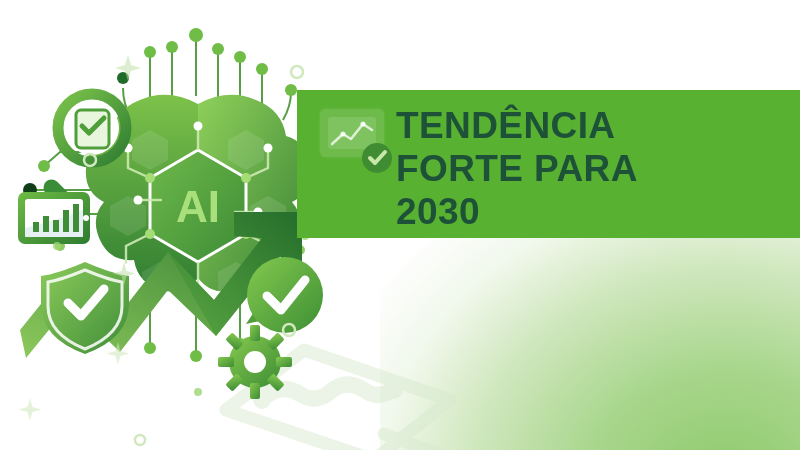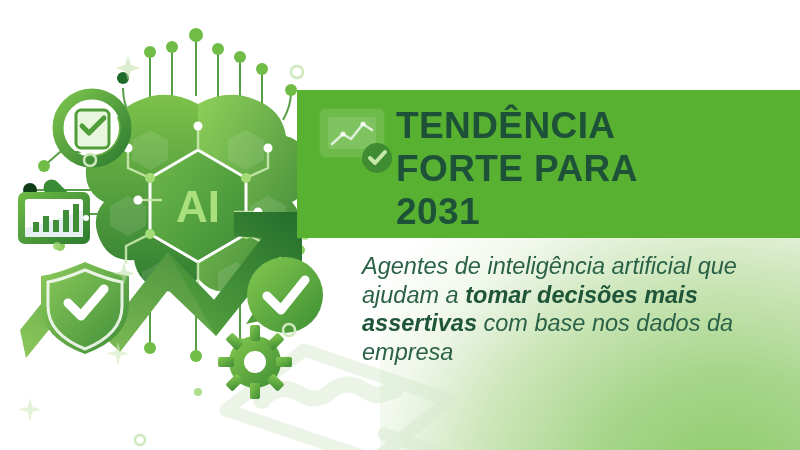--- a/index.html
+++ b/index.html
@@ -304,17 +304,16 @@
       <path d="M15 38 L26 28 L34 33 L46 18 L55 24" stroke="#ffffff" stroke-opacity=".75" stroke-width="2.6" fill="none" stroke-linecap="round" stroke-linejoin="round"></path>
       <circle cx="46" cy="18" r="2.6" fill="#ffffff" fill-opacity=".8"></circle>
       <circle cx="26" cy="28" r="2.6" fill="#ffffff" fill-opacity=".8"></circle>
       <circle cx="60" cy="52" r="15" fill="#3f8c32"></circle>
       <path d="M53 52 L58 57 L68 46" stroke="#c7e8a8" stroke-width="4" fill="none" stroke-linecap="round" stroke-linejoin="round"></path>
     </svg>
   </div>
 
   <div class="headline">TENDÊNCIA
 FORTE PARA
-2031</div>
-
-  <div class="subtitle"><span>Agentes de inteligência artificial que ajudam a </span><b>tomar decisões mais assertivas</b><span> com base nos dados da empresa</span></div>
+2030</div>
+
 
 </div>
 
 </body></html>

